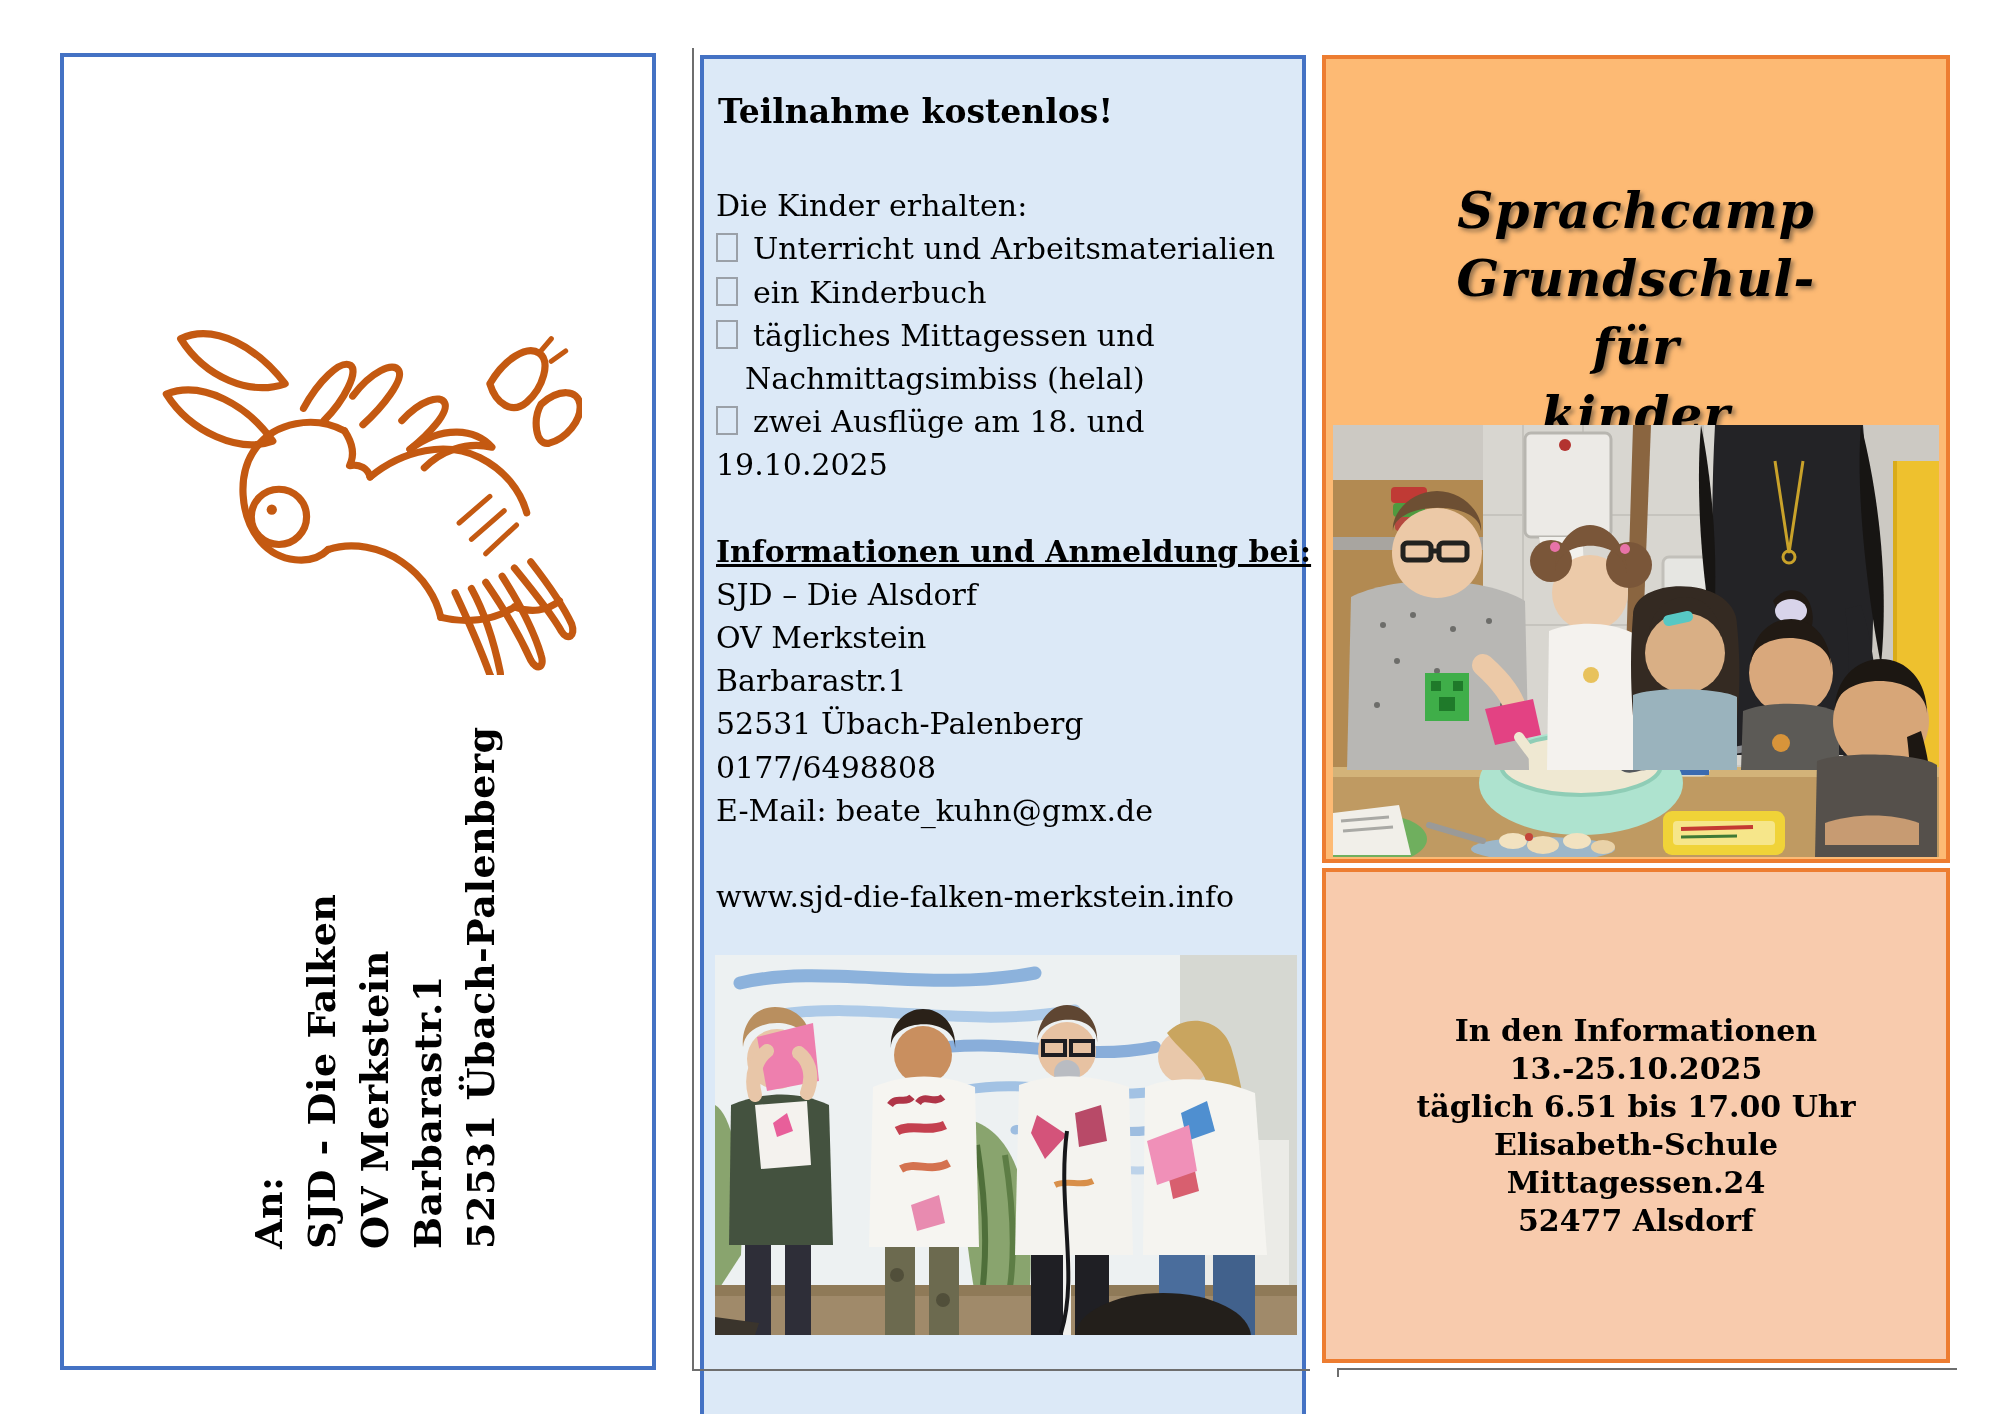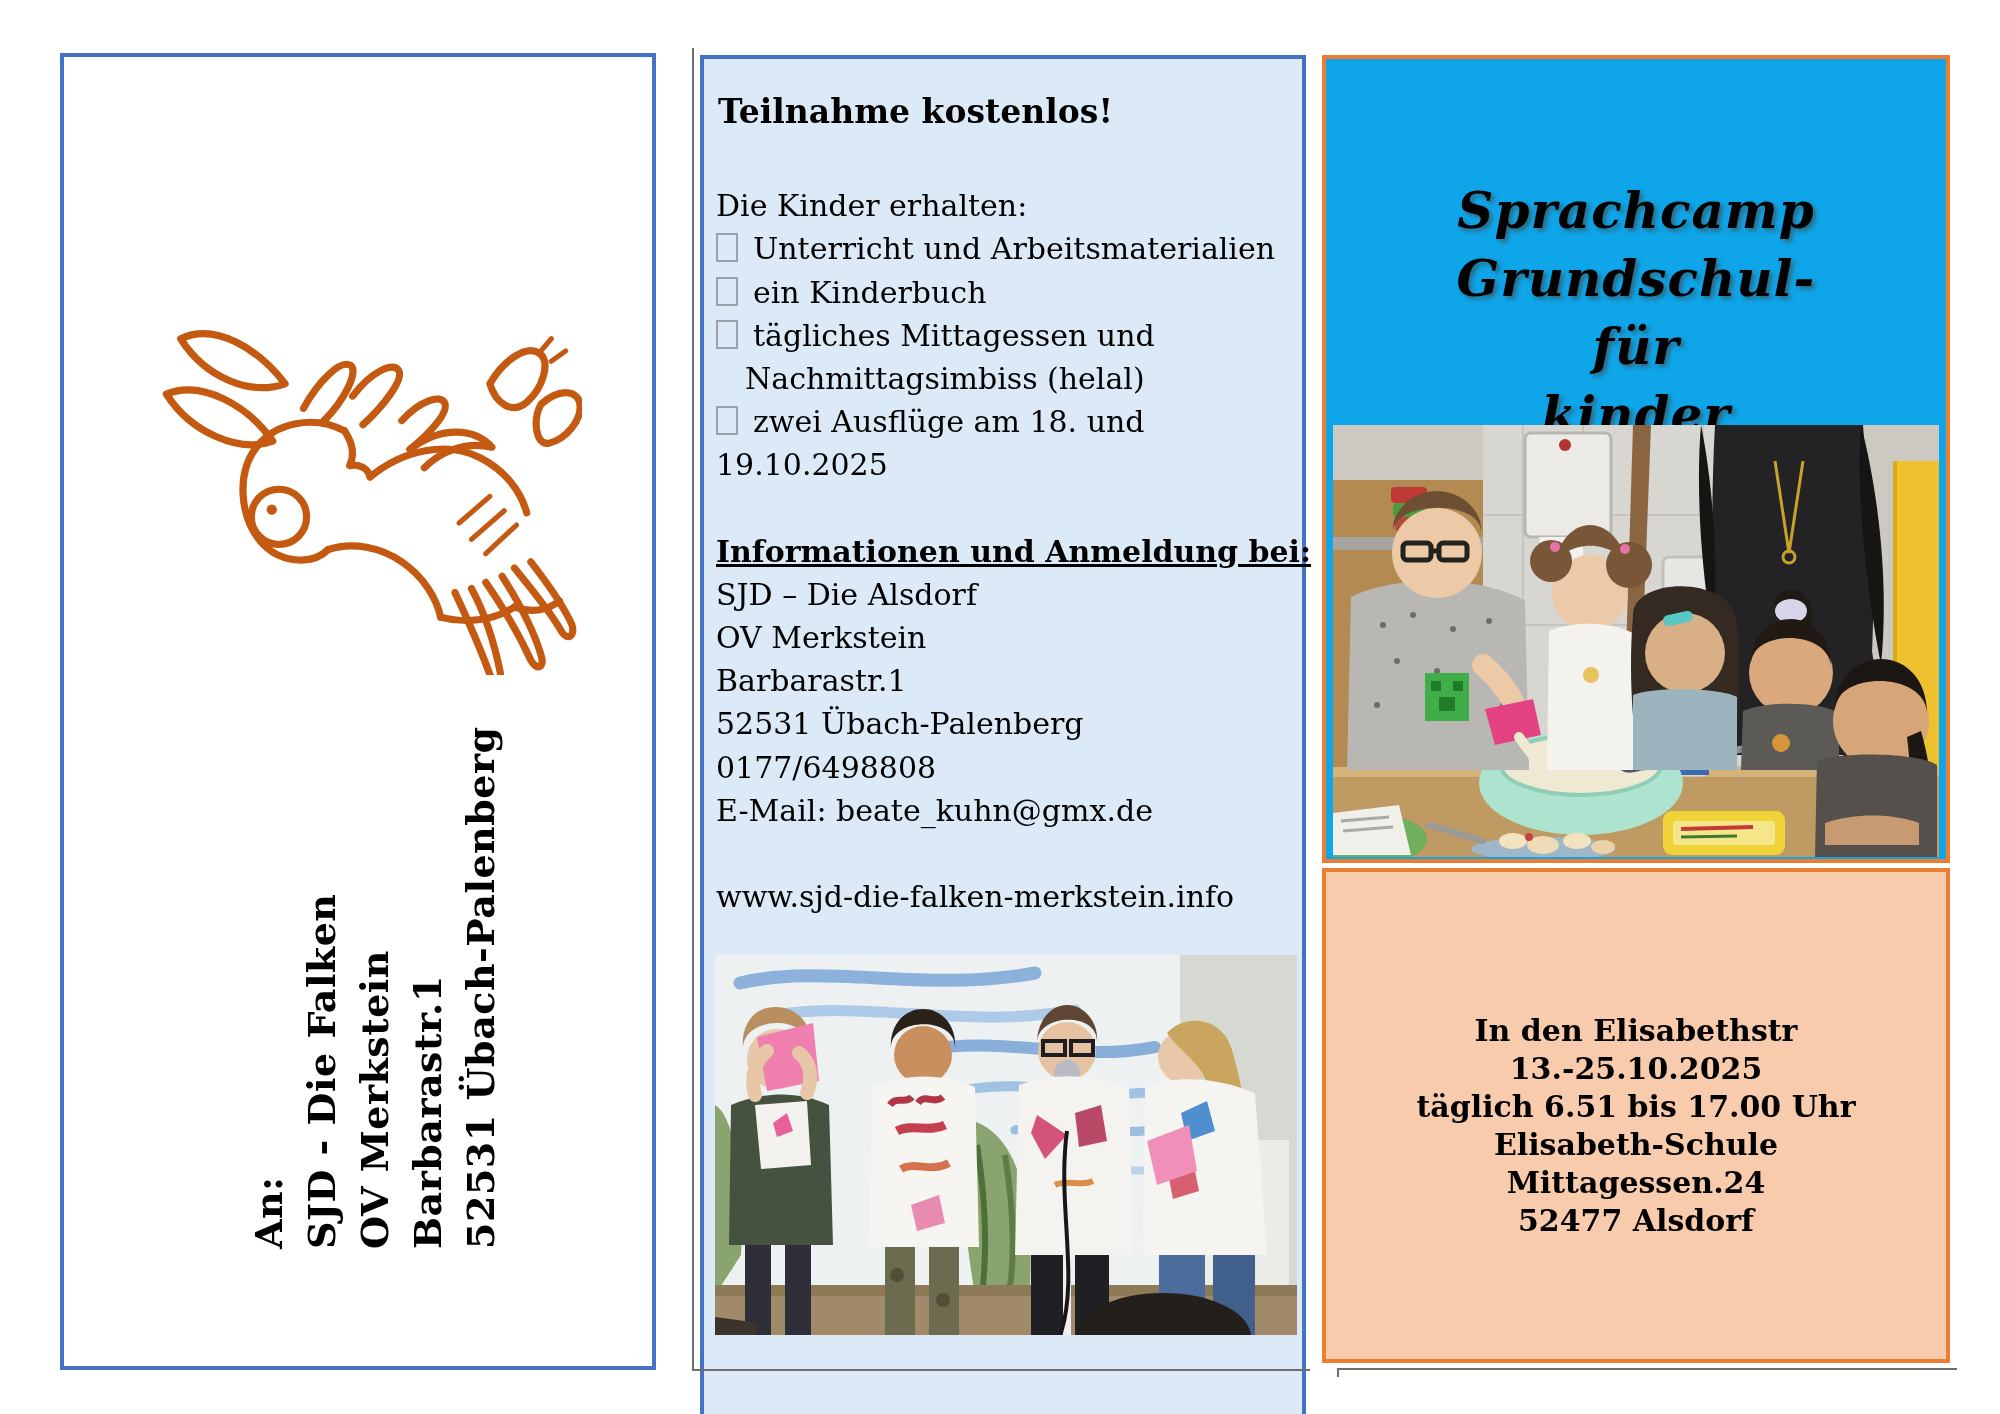--- a/index.html
+++ b/index.html
@@ -21,21 +21,21 @@
   .m-heading{font-weight:bold;font-size:33px;line-height:1.25;margin:0 0 52px 2px;}
   .m-line{font-size:30px;line-height:1.44;white-space:nowrap;}
   .tofu{display:inline-block;width:18px;height:25px;border:2px solid #9aa0a8;background:transparent;
         margin-right:15px;vertical-align:-3px;}
   .indent{padding-left:29px;}
   .spacer{height:43px;}
   .info-heading{font-weight:bold;text-decoration:underline;white-space:nowrap;}
   #photo-stage{position:absolute;left:11px;top:896px;width:582px;height:380px;}
 
   
-  #right-top{left:1322px;top:55px;width:628px;height:808px;background:#0ea5e9;border:4px solid #ED7D31;}
+  #right-top{left:1322px;top:55px;width:628px;height:808px;background:#fdba74;border:4px solid #ED7D31;}
   #camp-title{margin-top:118px;text-align:center;font-weight:bold;font-style:italic;
               font-size:50px;line-height:68px;letter-spacing:1px;
               text-shadow:3px 3px 4px rgba(70,60,50,0.55);}
   .t-line{display:block;}
   #photo-baking{position:absolute;left:7px;top:366px;width:606px;height:432px;}
 
   #right-bottom{left:1322px;top:868px;width:628px;height:495px;background:#F8CBAD;border:4px solid #ED7D31;}
   #event-block{margin-top:140px;text-align:center;font-weight:bold;font-size:30px;line-height:38px;}
   .e-line{display:block;white-space:nowrap;}
 
@@ -359,21 +359,21 @@
       <path d="M10,402 L40,420 M30,398 L60,416" stroke="#57924a" stroke-width="5"></path>
       <polygon points="0,388 66,380 78,430 0,430" fill="#f1efe9"></polygon>
       <line x1="8" y1="396" x2="56" y2="392" stroke="#a9a9a5" stroke-width="3"></line>
       <line x1="10" y1="406" x2="60" y2="402" stroke="#a9a9a5" stroke-width="3"></line>
       <line x1="96" y1="400" x2="150" y2="416" stroke="#9a9a98" stroke-width="6" stroke-linecap="round"></line>
     </svg>
   </div>
 
   <div id="right-bottom" class="panel">
     <div id="event-block">
-      <span class="e-line">In den Elisabethstr</span>
+      <span class="e-line">In den Informationen</span>
       <span class="e-line">13.-25.10.2025</span>
       <span class="e-line">täglich 6.51 bis 17.00 Uhr</span>
       <span class="e-line">Elisabeth-Schule</span>
       <span class="e-line">Mittagessen.24</span>
       <span class="e-line">52477 Alsdorf</span>
     </div>
   </div>
 
   <div class="hairline" id="hl-mid-left"></div>
   <div class="hairline" id="hl-mid-bottom"></div>

